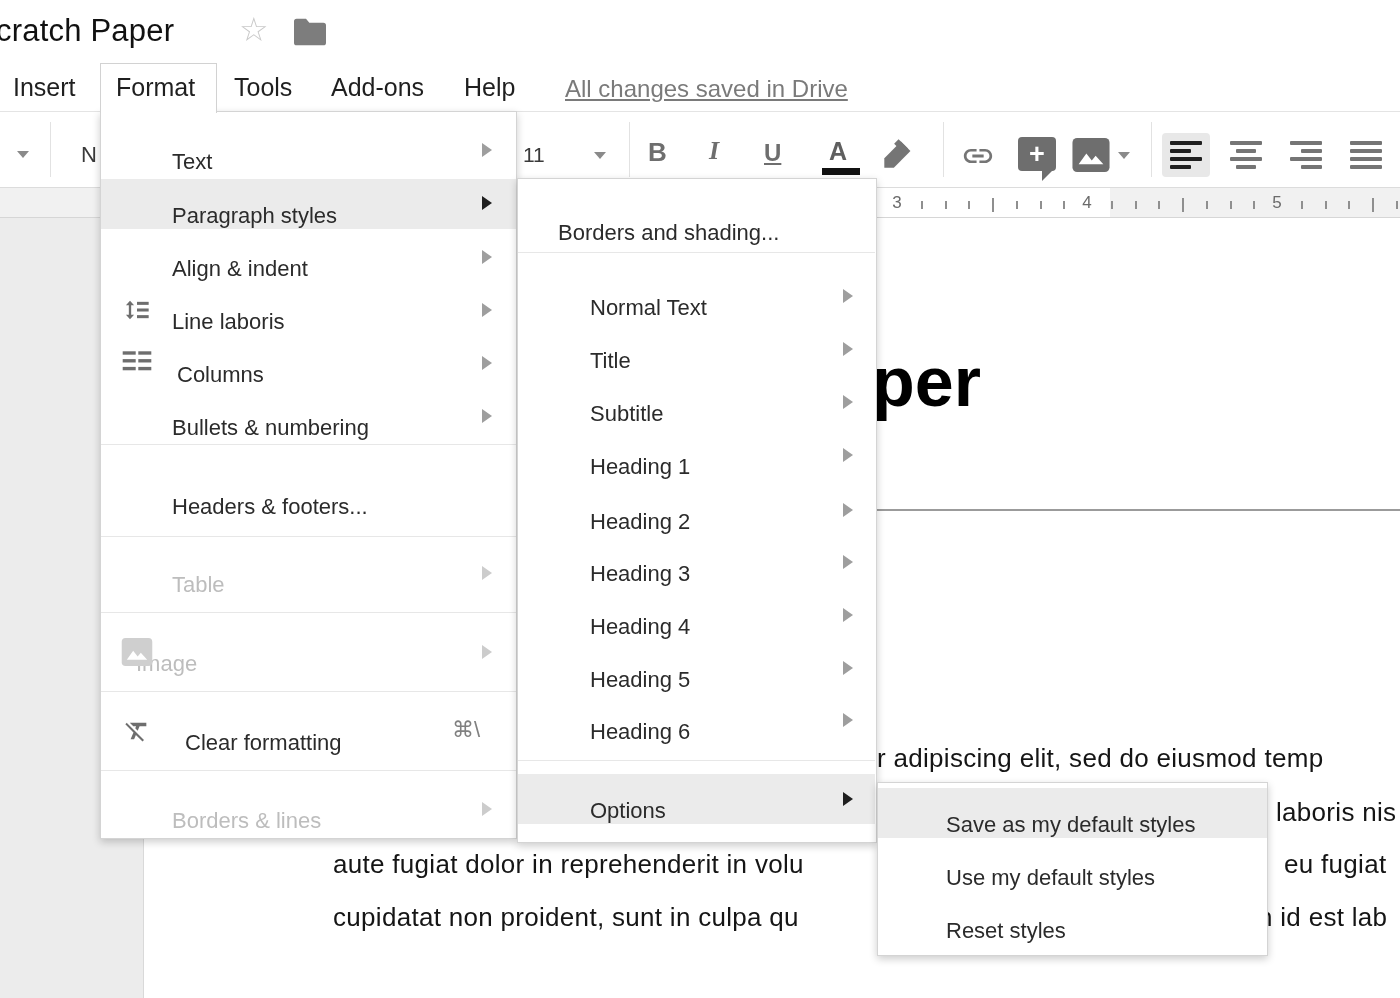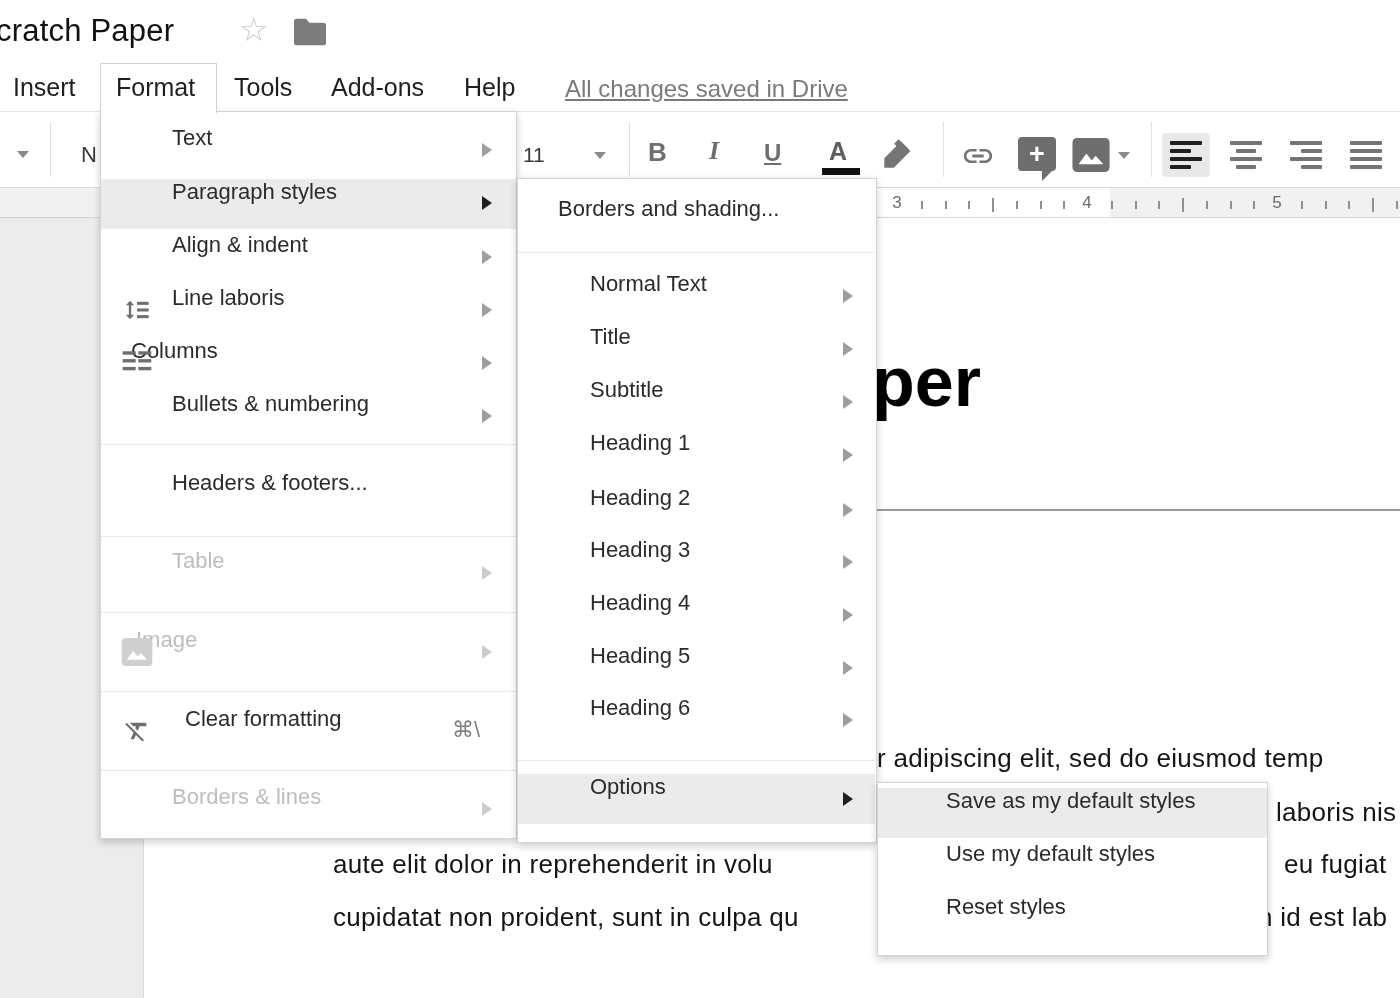--- a/index.html
+++ b/index.html
@@ -44,21 +44,21 @@
   .page{left:143px;top:218px;width:1257px;height:780px;background:#fff;border-left:1px solid #d9d9d9;box-sizing:border-box;}
   .doc-big{font-size:70px;font-weight:700;color:#000;z-index:5;}
   .doc-hr{left:333px;top:509px;width:1067px;height:2px;background:#9b9b9b;z-index:5;}
   .doc-text{font-size:26px;color:#151515;letter-spacing:.3px;z-index:5;}
 
   
   .panel{background:#fff;border:1px solid #d4d4d4;box-shadow:0 3px 8px rgba(0,0,0,.2);box-sizing:border-box;}
   .fmt-panel{left:100px;top:111px;width:417px;height:728px;z-index:50;}
   .sub-panel{left:517px;top:178px;width:360px;height:665px;z-index:60;}
   .opt-panel{left:877px;top:782px;width:391px;height:174px;z-index:70;}
-  .mrow{position:absolute;z-index:51;height:50px;display:flex;align-items:flex-start;}
+  .mrow{position:absolute;z-index:51;height:50px;display:flex;align-items:flex-end;}
   .mrow .lbl{font-size:22px;color:#2b2b2b;}
   .mrow.hl{background:#ebebeb;}
   .mrow.dis .lbl{color:#bdbdbd;}
   .msep{position:absolute;height:1px;background:#e7e7e7;z-index:51;}
   .arr{position:absolute;width:0;height:0;border-top:7px solid transparent;border-bottom:7px solid transparent;
        border-left:10px solid #9e9e9e;z-index:52;}
   .arr.black{border-left-color:#1f1f1f;}
   .arr.dis{border-left-color:#cccccc;}
   .shortcut{position:absolute;left:452px;font-size:22px;color:#808080;z-index:52;}
   .micon{position:absolute;left:118px;width:38px;display:flex;justify-content:center;z-index:52;}
@@ -174,21 +174,21 @@
       <div class="tick minor" style="left: 1395.75px;"></div>
     </div>
 
   <div class="abs canvas"></div>
   <div class="abs page"></div>
 
   <div class="abs doc-big nowrap" style="left:872px;top:342px">per</div>
   <div class="abs doc-hr"></div>
   <div class="abs doc-text nowrap" style="left:877px;top:743px">r adipiscing elit, sed do eiusmod temp</div>
   <div class="abs doc-text nowrap" style="left:1276px;top:797px">laboris nis</div>
-  <div class="abs doc-text nowrap" style="left:333px;top:849px">aute elit dolor in reprehenderit in volu</div>
+  <div class="abs doc-text nowrap" style="left:333px;top:849px">aute fugiat dolor in reprehenderit in volu</div>
   <div class="abs doc-text nowrap" style="left:1284px;top:849px">eu fugiat</div>
   <div class="abs doc-text nowrap" style="left:333px;top:902px">cupidatat non proident, sunt in culpa qu</div>
   <div class="abs doc-text nowrap" style="left:1258px;top:902px">n id est lab</div>
 
   <div class="abs panel fmt-panel"></div>
 
   <div class="mrow" style="left:101px;top:125px;width:415px">
     <span class="lbl" style="margin-left:71px">Text</span>
   </div>
   <div class="arr" style="left:482px;top:143px"></div>
@@ -208,21 +208,21 @@
   </div>
   <svg class="micon" style="top:296px" width="30" height="28" viewBox="0 0 24 24">
     <path fill="#6e6e6e" d="M6 4 L9.5 8 H7 v8 h2.5 L6 20 L2.5 16 H5 V8 H2.5 Z"></path>
     <rect x="12" y="5" width="10" height="2.6" fill="#6e6e6e"></rect>
     <rect x="12" y="10.7" width="10" height="2.6" fill="#6e6e6e"></rect>
     <rect x="12" y="16.4" width="10" height="2.6" fill="#6e6e6e"></rect>
   </svg>
   <div class="arr" style="left:482px;top:303px"></div>
 
   <div class="mrow" style="left:101px;top:338px;width:415px">
-    <span class="lbl" style="margin-left:30px">Columns</span>
+    <span class="lbl" style="margin-left:76px">Columns</span>
   </div>
   <svg class="micon" style="top:350px" width="30" height="26" viewBox="0 0 24 20">
     <g fill="#6e6e6e">
       <rect x="1" y="1" width="10" height="2.6"></rect>
         <rect x="13" y="1" width="10" height="2.6"></rect>
       <rect x="1" y="7" width="10" height="2.6"></rect>
         <rect x="13" y="7" width="10" height="2.6"></rect>
       <rect x="1" y="13" width="10" height="2.6"></rect>
         <rect x="13" y="13" width="10" height="2.6"></rect>
     </g>

